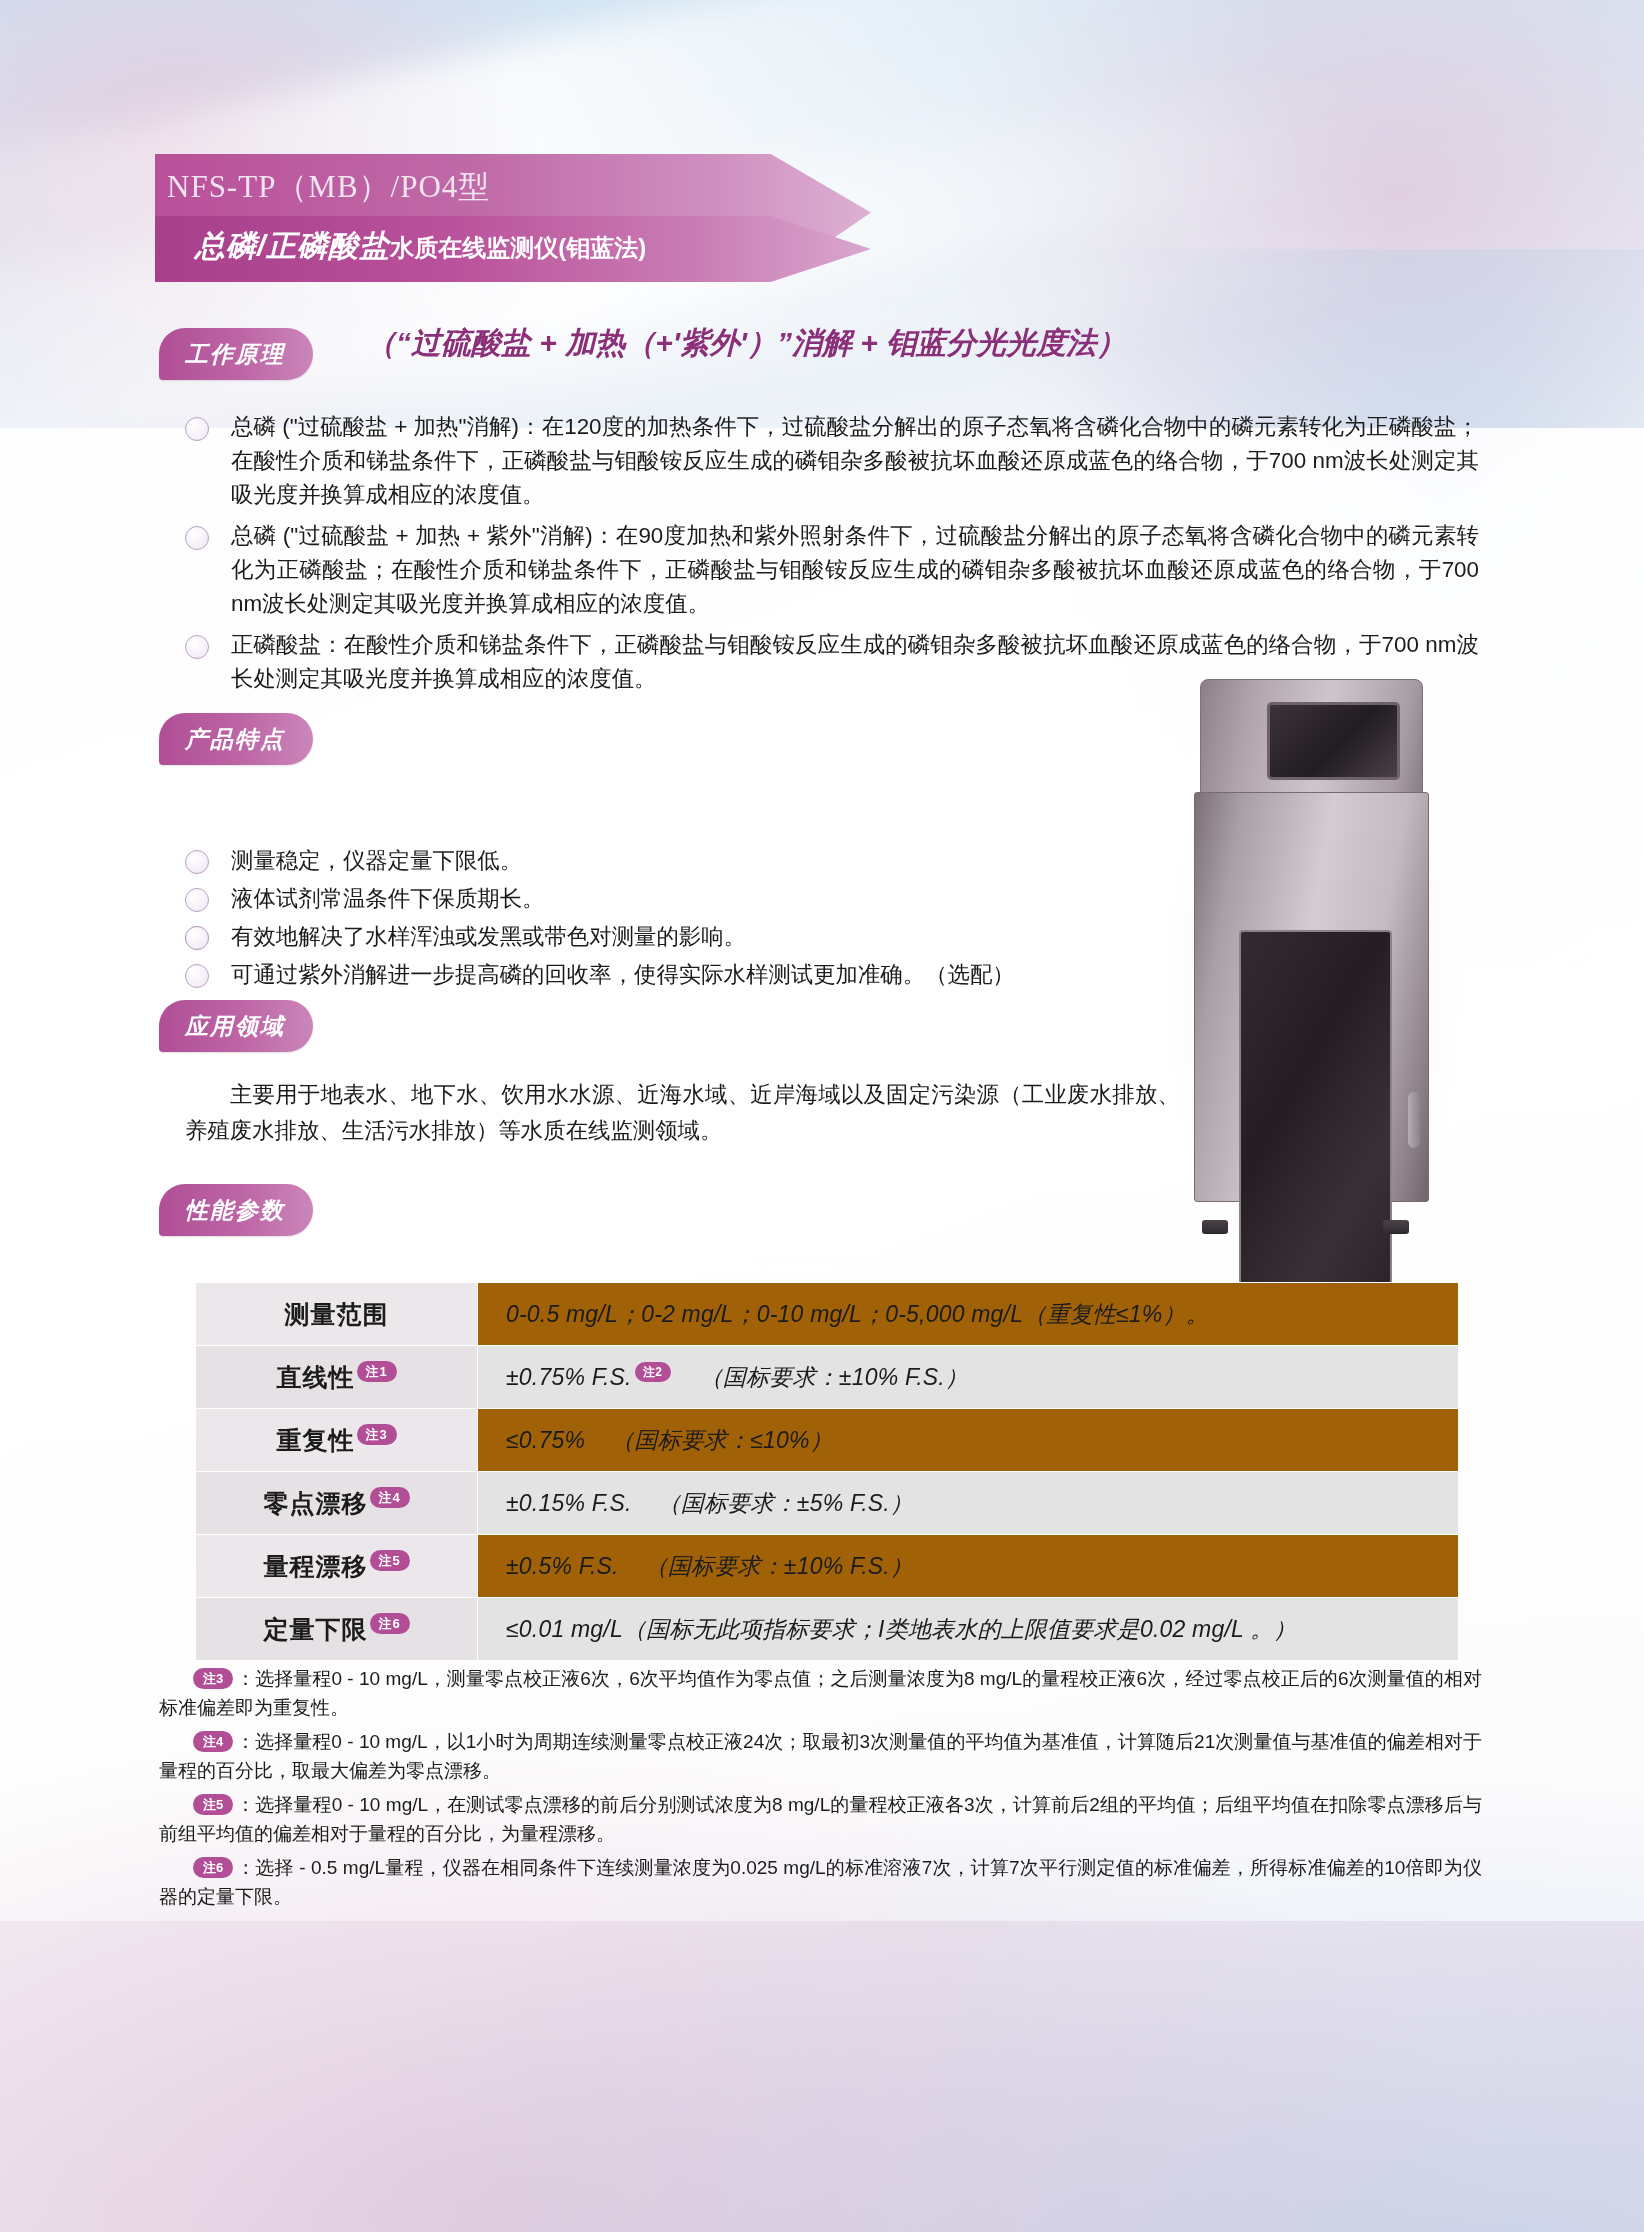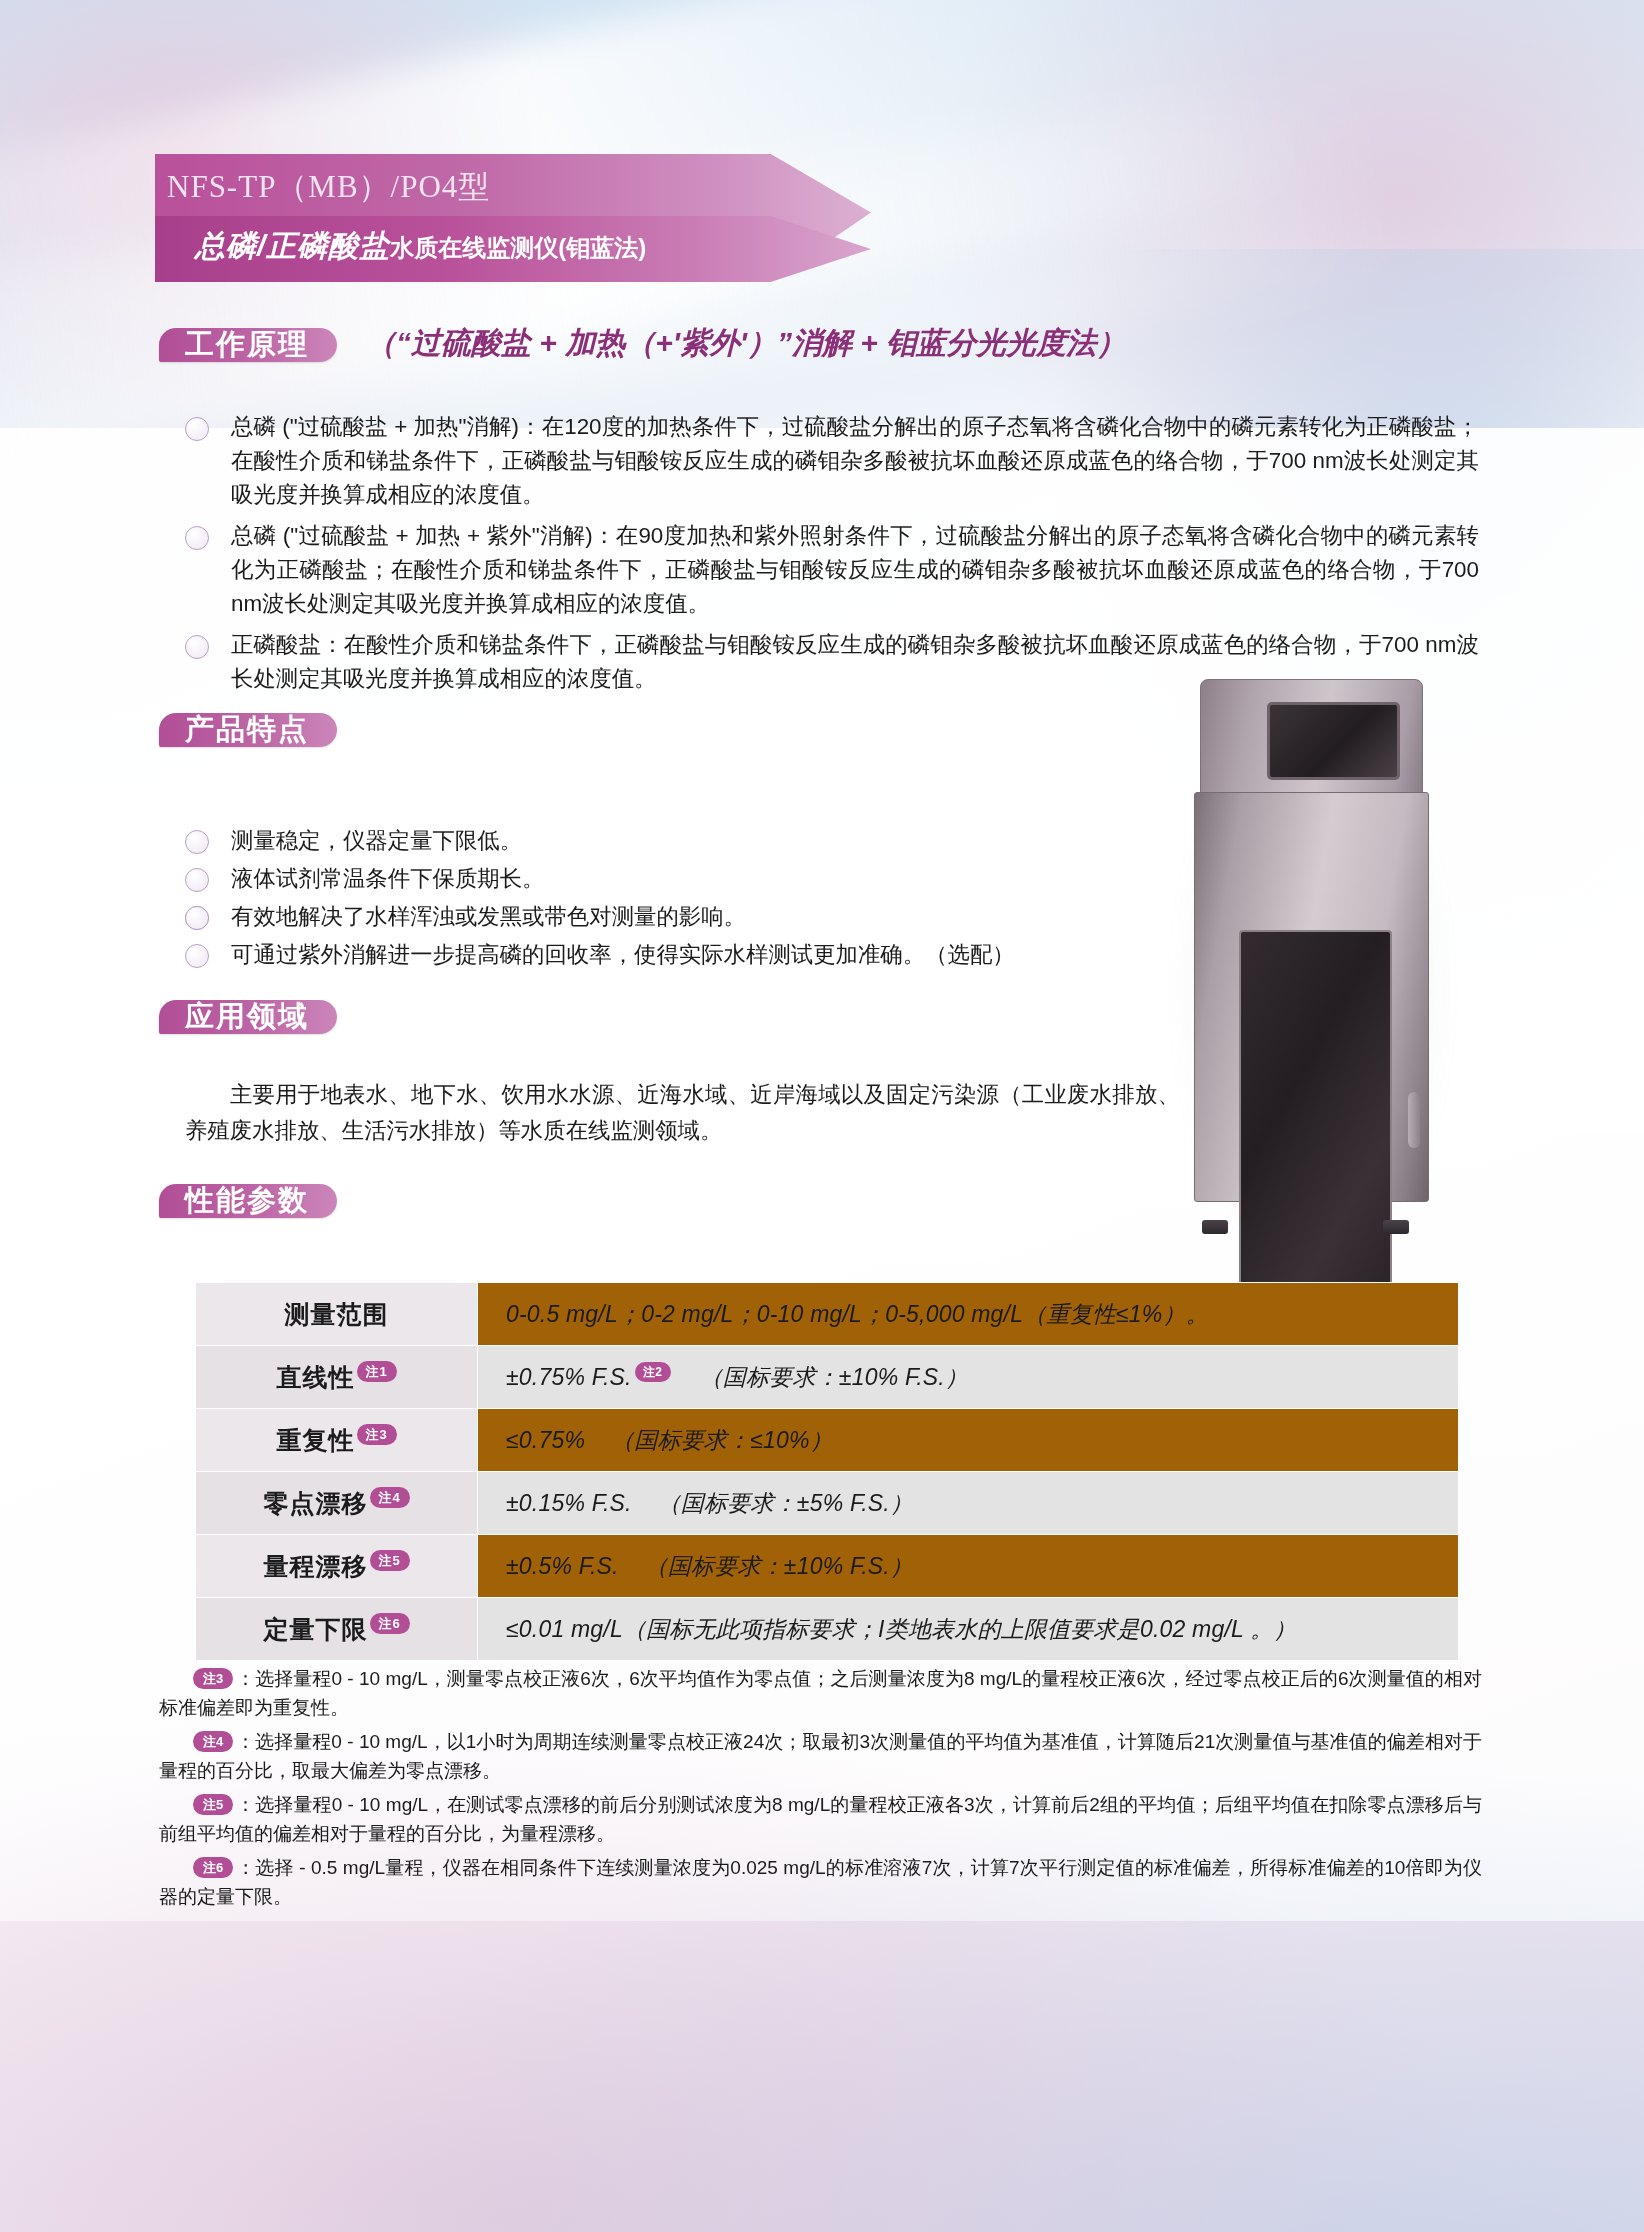--- a/index.html
+++ b/index.html
@@ -46,40 +46,41 @@
     background:linear-gradient(90deg,#a83f8c 0%,#b9509a 40%,#c97cb4 75%,#d9a6ce 100%);
     clip-path:polygon(0 0, 86% 0, 100% 50%, 86% 100%, 0 100%);
   }
   .banner-line1{position:absolute;left:12px;top:12px;color:#f2e4ef;font-size:31px;letter-spacing:1px;
     font-family:"Liberation Serif","DejaVu Serif",serif;}
   .banner-line2{position:absolute;left:40px;top:72px;color:#ffffff;white-space:nowrap;}
   .banner-line2 .big{font-size:30px;font-weight:bold;font-style:italic;letter-spacing:1px;}
   .banner-line2 .small{font-size:24px;font-weight:bold;letter-spacing:0px;}
 
   
-  .sec-tab{position:absolute;height:34px;display:flex;align-items:center;
-    padding:0 28px 0 26px;color:#fff;font-size:29px;font-weight:bold;letter-spacing:2px;
+  .sec-tab{position:absolute;height:52px;display:flex;align-items:center;
+    padding:0 28px 0 26px;color:#fff;font-size:23px;font-weight:bold;letter-spacing:2px;
     background:linear-gradient(90deg,#b14e96 0%,#bd66a6 55%,#cb86ba 100%);
     border-radius:26px 26px 26px 4px;
     box-shadow:0 1px 2px rgba(0,0,0,.12);
+    font-style:italic;
   }
 
   .principle-title{position:absolute;left:159px;top:328px;}
   .principle-formula{position:absolute;left:366px;top:323px;width:1174px;
     color:#8a2f78;font-size:30px;font-weight:bold;font-style:italic;letter-spacing:0px;white-space:nowrap;}
 
   
   .para-list{position:absolute;left:185px;top:410px;width:1294px;}
   .para{position:relative;padding-left:46px;margin-bottom:7px;
     font-size:22.4px;line-height:34px;color:#1b1b1b;text-align:justify;}
   .bullet{position:absolute;left:0;top:7px;width:22px;height:22px;border-radius:50%;
     border:1.6px solid #b7a0c4;background:radial-gradient(circle at 35% 32%,#ffffff,#efe6f3);}
 
   .feature-title{position:absolute;left:159px;top:713px;}
-  .feature-list{position:absolute;left:185px;top:823px;width:1015px;}
+  .feature-list{position:absolute;left:185px;top:843px;width:1015px;}
   .feature-list .para{line-height:36px;margin-bottom:2px;}
 
   .app-title{position:absolute;left:159px;top:1000px;}
   .app-text{position:absolute;left:185px;top:1077px;width:995px;
     font-size:22.4px;line-height:36px;color:#1b1b1b;text-align:justify;text-indent:45px;}
 
   .perf-title{position:absolute;left:159px;top:1184px;}
 
   
   .product{position:absolute;left:1186px;top:679px;width:249px;height:557px;}

